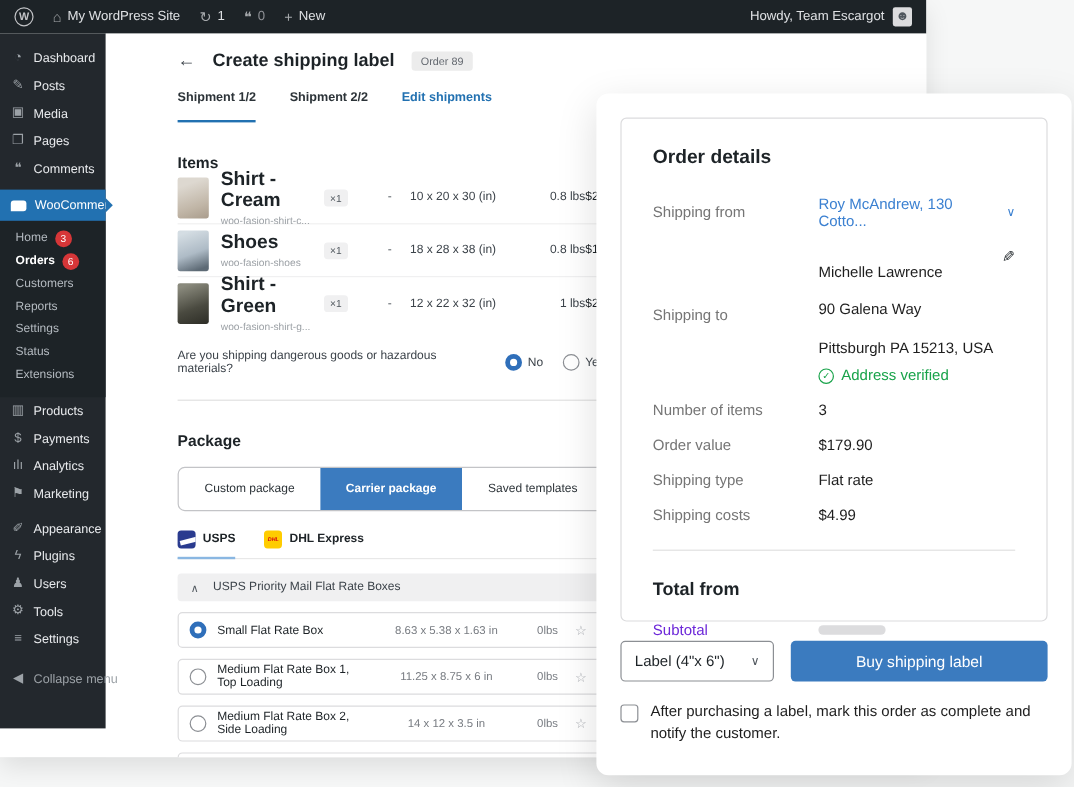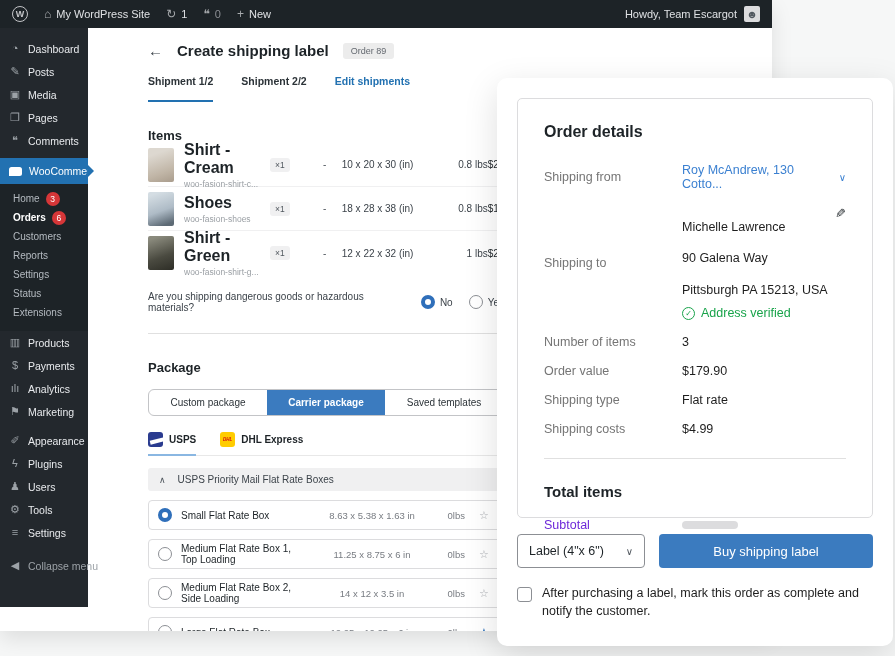--- a/index.html
+++ b/index.html
@@ -73,21 +73,21 @@
   .item-price { flex:1; text-align:right; color:#1d2327; }
 
   .danger-row { display:flex; align-items:center; margin-top:16px; font-size:10px; color:#3c434a; gap:16px; }
   .radio-group { display:flex; align-items:center; gap:16px; }
   .radio-opt { display:flex; align-items:center; gap:5px; cursor:pointer; }
   .radio { width:14px; height:14px; border-radius:50%; border:1.5px solid #8c8f94; background:#fff; }
   .radio.checked { border:4.5px solid #2f6fba; }
 
   .hr { border:none; border-top:1px solid #e0e0e0; margin-top:20px; }
 
-  .segmented { display:flex; border:1px solid #c3c4c7; border-radius:6px; height:27px; margin-top:14px;
+  .segmented { display:flex; border:1px solid #c3c4c7; border-radius:6px; height:37px; margin-top:14px;
     overflow:hidden; font-size:10px; color:#2c3338; background:#fff; }
   .seg { flex:1; display:flex; align-items:center; justify-content:center; cursor:pointer; }
   .seg.active { background:#3b7bbf; color:#fff; font-weight:600; }
 
   .carrier-tabs { display:flex; gap:24px; margin-top:16px; border-bottom:1px solid #e8e8e8; }
   .carrier-tab { display:flex; align-items:center; gap:6px; font-size:10px; font-weight:600;
     padding-bottom:8px; position:relative; cursor:pointer; }
   .carrier-tab.active::after { content:""; position:absolute; left:0; right:0; bottom:-1px; height:2px; background:#8ab7e2; }
   .logo-usps { width:15px; height:15px; border-radius:3px; background:#2a3b8f; position:relative; overflow:hidden; flex:0 0 15px; }
   .logo-usps::after { content:""; position:absolute; left:2px; top:7px; width:14px; height:4px;
@@ -442,21 +442,21 @@
       <span class="od-value">Flat rate</span>
     </div>
 
     <div class="od-row">
       <span class="od-label">Shipping costs</span>
       <span class="od-value">$4.99</span>
     </div>
 
     <hr class="od-divider">
 
-    <div class="total-heading">Total items</div>
+    <div class="total-heading">Total from</div>
 
     <div class="skel-row">
       <span class="skel-label">Subtotal</span>
       <span class="skel-bar b1"></span>
     </div>
     <div class="skel-row">
       <span class="skel-label dark">Total</span>
       <span class="skel-bar b2"></span>
     </div>
   </div>

